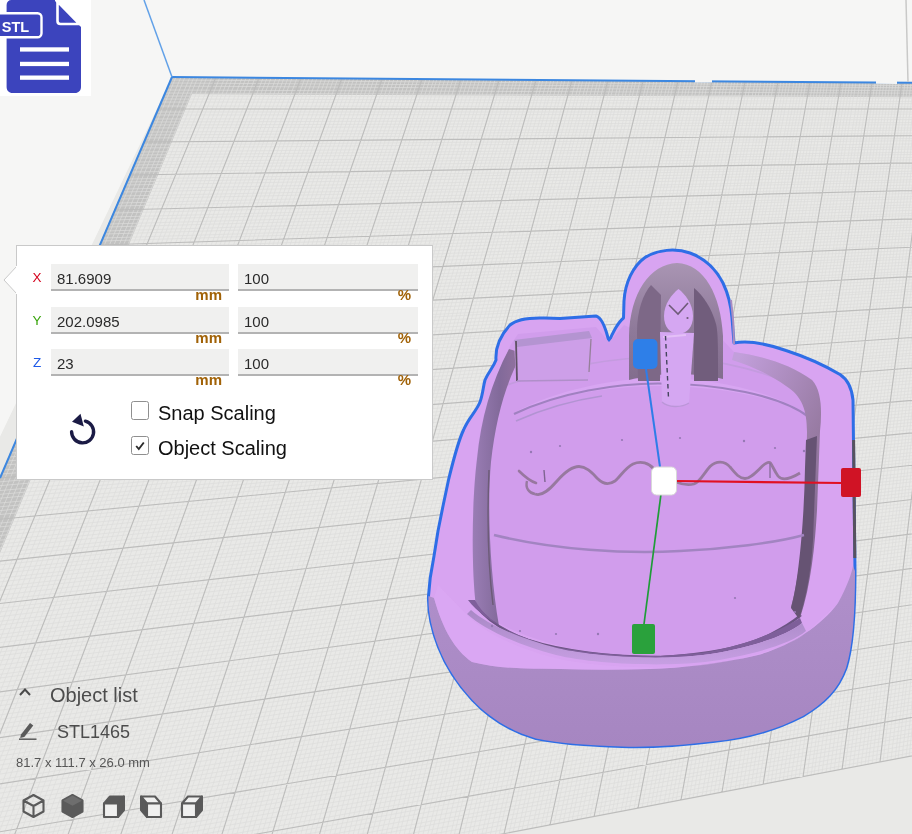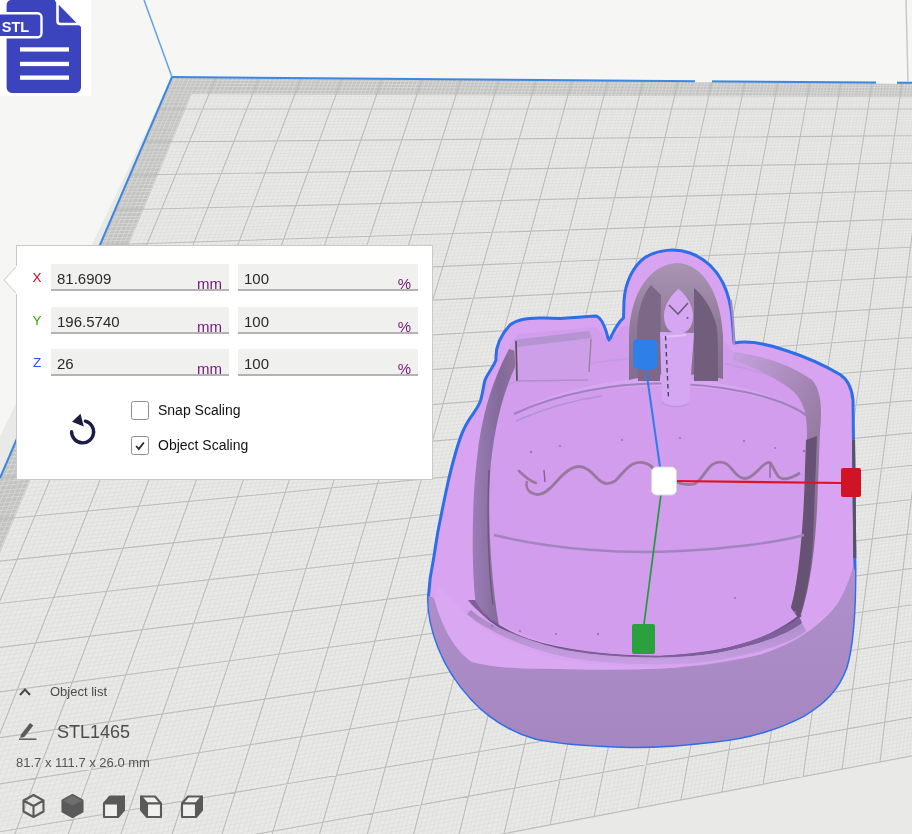--- a/index.html
+++ b/index.html
@@ -1,22 +1,22 @@
 <!DOCTYPE html>
 <html><head><meta charset="utf-8"><style>
 * { margin:0; padding:0; box-sizing:border-box; }
 html,body { width:912px; height:834px; overflow:hidden; font-family:"Liberation Sans",sans-serif; background:#f6f6f5; }
 #stage { position:relative; width:912px; height:834px; }
 .panel { position:absolute; left:16px; top:245px; width:417px; height:235px; background:#ffffff; border:1px solid #c9c9c9; }
 .notch { position:absolute; left:3px; top:266px; width:14px; height:28px; }
 .fld { position:absolute; height:27px; background:#f0f0ef; border-bottom:2.6px solid #b3b3b3; font-size:15px; color:#2a2a2a; }
 .fld .val { position:absolute; left:6px; top:6px; }
-.fld .unit { position:absolute; right:7px; top:11px; color:#701a75; }
+.fld .unit { position:absolute; right:7px; top:22px; color:#a16207;font-weight:bold; }
 .axl { position:absolute; width:20px; text-align:center; font-size:13.5px; top:6px; }
-.cklabel { position:absolute; font-size:14px; color:#111111; }
+.cklabel { position:absolute; font-size:20px; color:#111111; }
 .ckbox { position:absolute; width:18px; height:19px; background:#fff; border:1.4px solid #8f8f8f; border-radius:2.5px; }
 .blab { position:absolute; color:#4c4c4c; }
 </style></head>
 <body>
 <div id="stage">
 <svg width="912" height="834" viewBox="0 0 912 834" style="position:absolute;left:0;top:0">
  <defs>
   <clipPath id="plateclip">
           <polygon points="172,77 932,83 932,834 -20,834 -20,478"></polygon>
         </clipPath>
@@ -234,29 +234,29 @@
  <div class="axl" style="left:10px;top:109px;color:#1e5ae8">Z</div>
  <div class="fld" style="left:34px;top:18px;width:178px">
         <span class="val">81.6909</span>
         <span class="unit">mm</span>
       </div>
  <div class="fld" style="left:221px;top:18px;width:180px">
         <span class="val">100</span>
         <span class="unit">%</span>
       </div>
  <div class="fld" style="left:34px;top:61px;width:178px">
-        <span class="val">196.5740</span>
+        <span class="val">202.0985</span>
         <span class="unit">mm</span>
       </div>
  <div class="fld" style="left:221px;top:61px;width:180px">
         <span class="val">100</span>
         <span class="unit">%</span>
       </div>
  <div class="fld" style="left:34px;top:103px;width:178px">
-        <span class="val">26</span>
+        <span class="val">23</span>
         <span class="unit">mm</span>
       </div>
  <div class="fld" style="left:221px;top:103px;width:180px">
         <span class="val">100</span>
         <span class="unit">%</span>
       </div>
  <svg width="40" height="40" viewBox="0 0 40 40" style="position:absolute;left:40px;top:160px">
 <path d="M14.6,25.8 A 11,11 0 1 0 28.4,15.2" fill="none" stroke="#1b1b45" stroke-width="3.4" stroke-linecap="round"></path>
 <polygon points="15.0,15.8 23.5,7.8 26.8,20.6" fill="#1b1b45"></polygon>
 </svg>
@@ -268,21 +268,21 @@
       </svg>
  <div class="cklabel" style="left:141px;top:191px">Object Scaling</div>
 </div>
 <svg class="notch" viewBox="0 0 14 28">
       <path d="M14,0 L1,14 L14,28" fill="#ffffff" stroke="#c9c9c9" stroke-width="1"></path>
       <rect x="13" y="0" width="1.5" height="28" fill="#ffffff"></rect>
     </svg>
 <svg width="14" height="10" viewBox="0 0 14 10" style="position:absolute;left:18px;top:687px">
 <path d="M2,8 L7,2.5 L12,8" fill="none" stroke="#4a4a4a" stroke-width="2"></path>
 </svg>
-<div class="blab" style="left:50px;top:684px;font-size:13px">Object list</div>
+<div class="blab" style="left:50px;top:684px;font-size:20px">Object list</div>
 <svg width="22" height="22" viewBox="0 0 22 22" style="position:absolute;left:17px;top:719px">
 <path d="M4,15.5 L13,4 L16.3,6.6 L7.3,18 L3.2,18.9 Z" fill="#5a5a5a"></path>
 <line x1="2" y1="20.2" x2="19.5" y2="20.2" stroke="#5a5a5a" stroke-width="1.5"></line>
 </svg>
 <div class="blab" style="left:57px;top:722px;font-size:18px">STL1465</div>
 <div class="blab" style="left:16px;top:755px;font-size:13px;color:#565656">81.7 x 111.7 x 26.0 mm</div>
 <svg width="25" height="26" viewBox="0 0 25 26" style="position:absolute;left:21px;top:793px">
       <path d="M12.5,2 L22.5,7.5 L12.5,13 L2.5,7.5 Z M2.5,7.5 L2.5,18.5 L12.5,24 L12.5,13 M22.5,7.5 L22.5,18.5 L12.5,24" fill="none" stroke="#5a5a5a" stroke-width="2.1" stroke-linejoin="round"></path>
     </svg>
     <svg width="25" height="26" viewBox="0 0 25 26" style="position:absolute;left:60px;top:793px">

